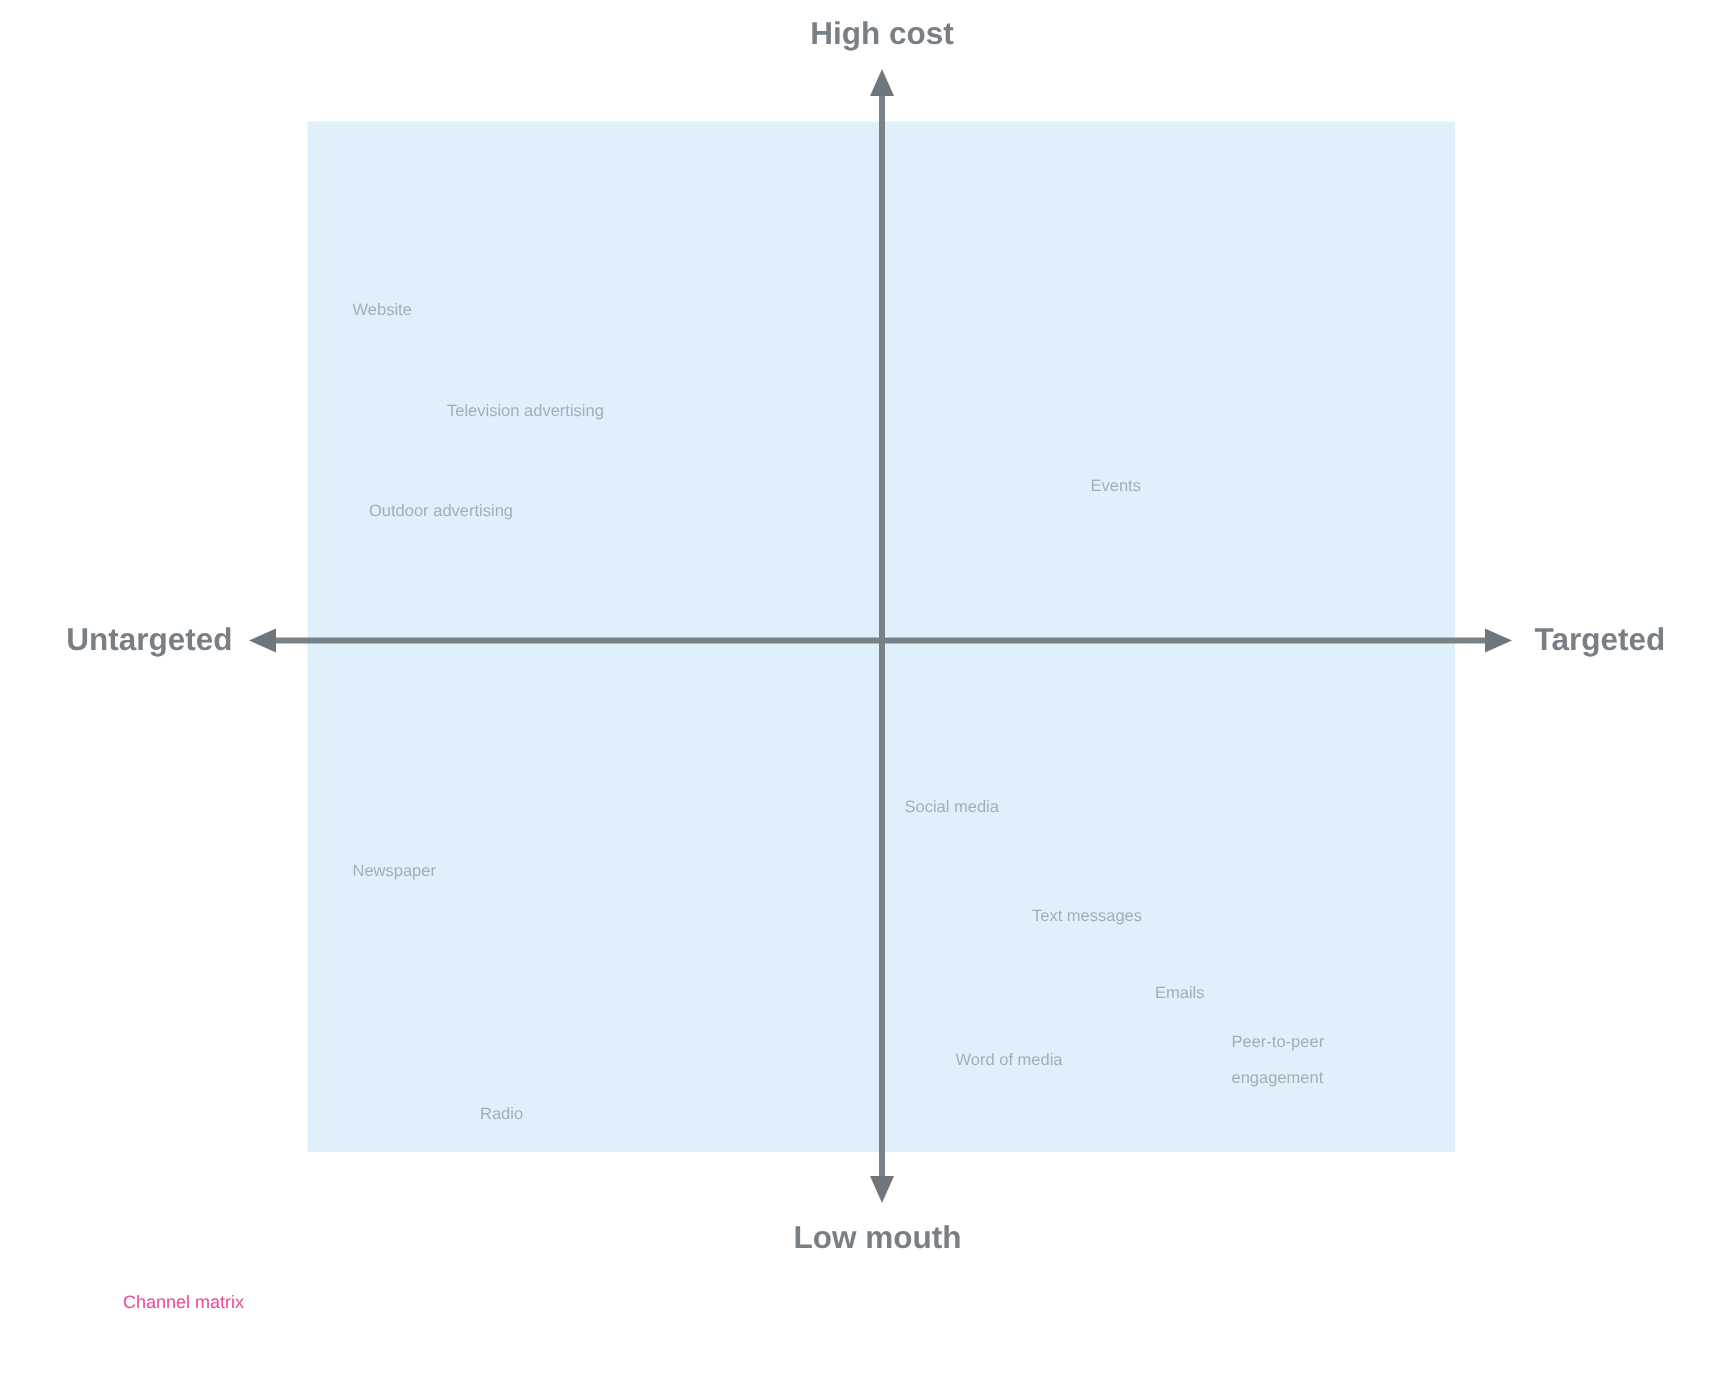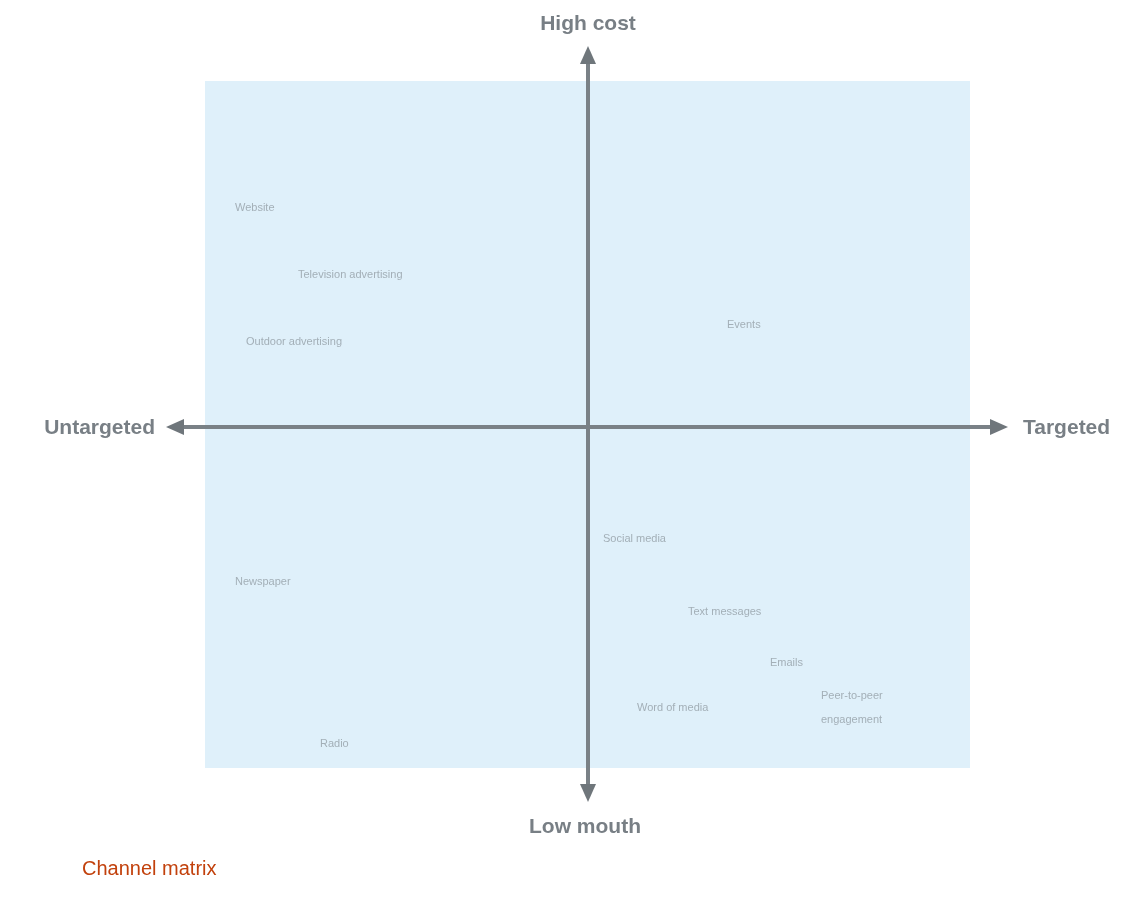--- a/index.html
+++ b/index.html
@@ -50,22 +50,22 @@
     white-space: nowrap;
   }
   .channel.wrap {
     white-space: normal;
     width: 125px;
   }
   .caption {
     position: absolute;
     left: 82px;
     top: 857px;
-    color: #c2410c;
-    font-size: 20px;
+    color: #ec4899;
+    font-size: 12px;
     line-height: 22px;
   }
 </style>
 </head>
 <body>
 
 <div class="canvas">
 
   <div class="quad-bg"></div>
 

